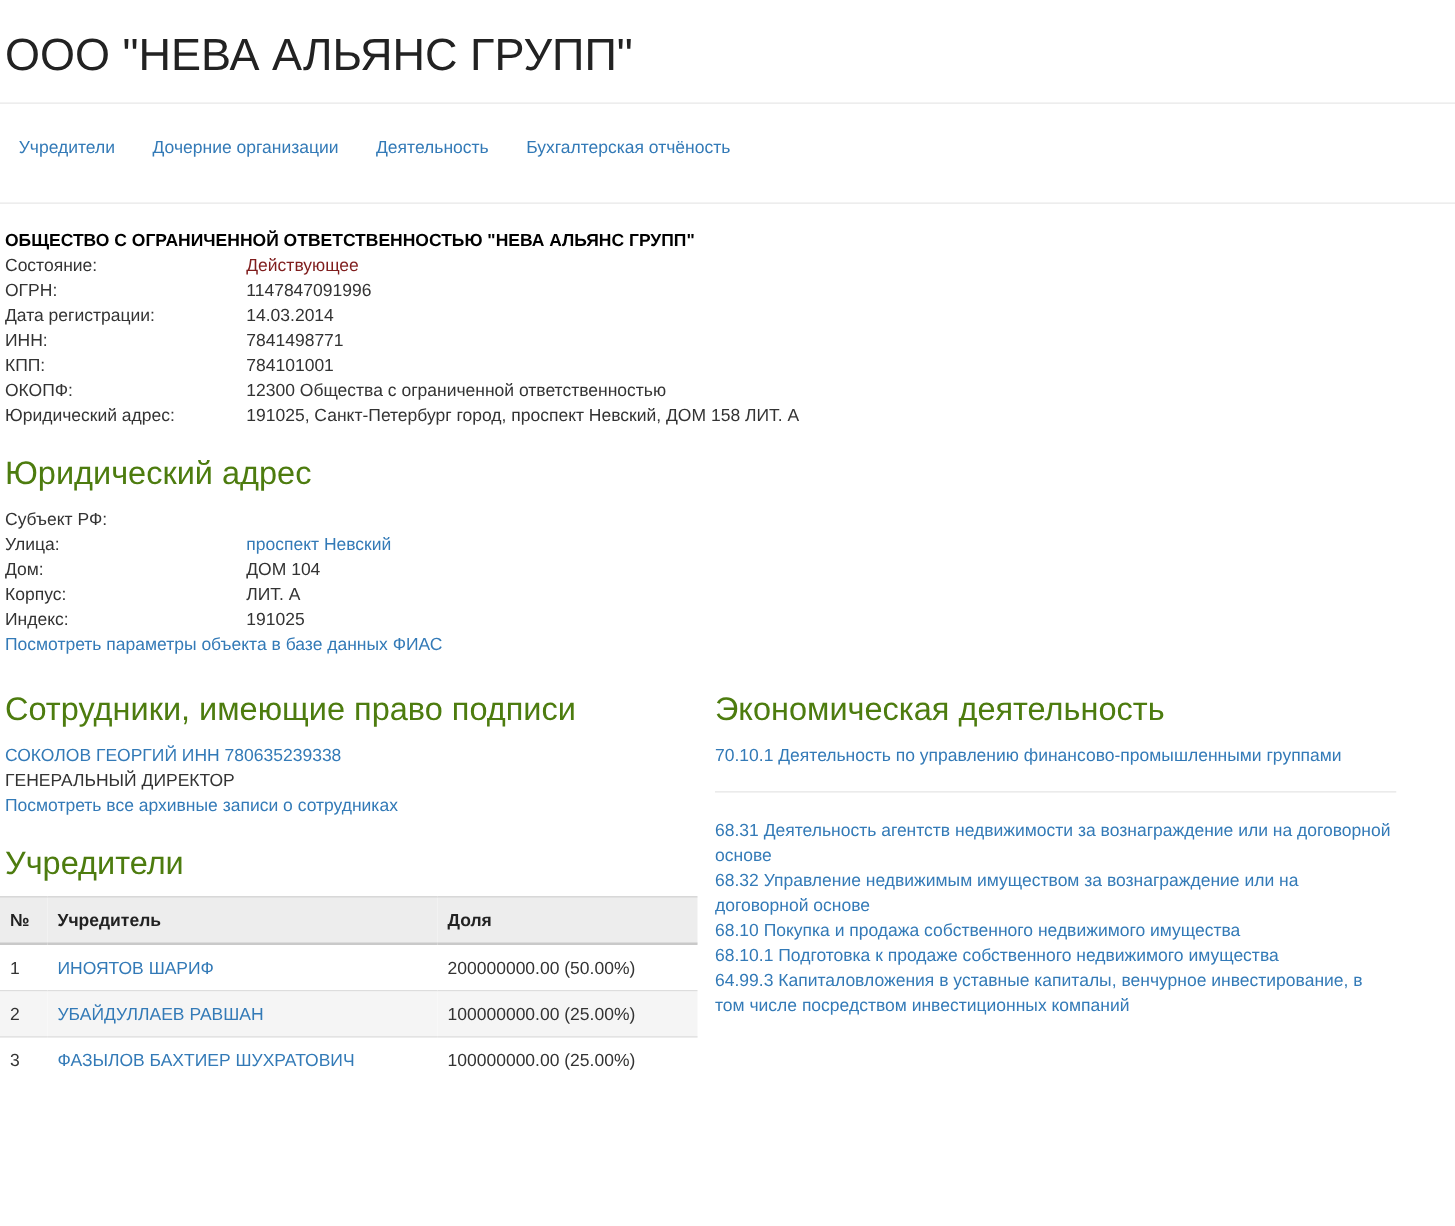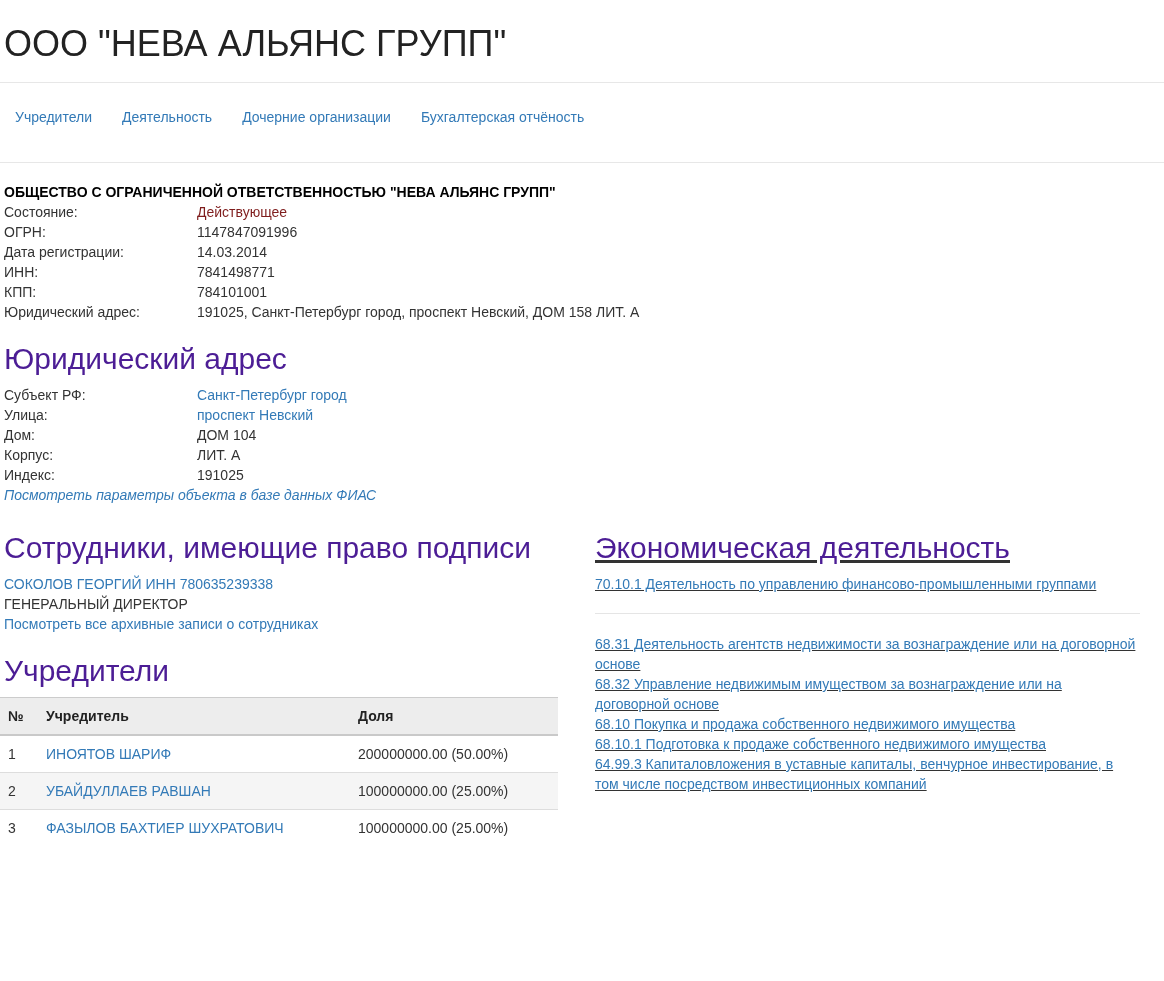--- a/index.html
+++ b/index.html
@@ -10,41 +10,41 @@
     font-size: 14px; line-height: 20px; color: #333;
     overflow: hidden;
   }
   .container { padding: 0 0 40px 4px; }
   a { color: #337ab7; text-decoration: none; cursor: pointer; }
   h1 {
     font-size: 36px; font-weight: normal; line-height: 40px;
     color: #222; margin: 24px 0 18px 0;
   }
   h2 {
-    font-size: 30px; font-weight: normal; line-height: 33px;
-    color: #4c1d95; margin: 20px 0 10px 0;
+    font-size: 26px; font-weight: normal; line-height: 33px;
+    color: #4d7c0f; margin: 20px 0 10px 0;
   }
   hr.rule { border: none; border-top: 1px solid #e7e7e7; margin: 0 0 0 -4px; width: 1164px; }
   
   .nav { margin: 14px 0 0 -4px; display: flex; }
   .nav a { display: block; padding: 10px 15px; }
   .nav-wrap { margin-bottom: 25px; }
   
   .section-top { margin-top: 19px; }
   .company-name { font-weight: bold; color: #000000; }
   .frow { display: flex; }
   .flabel { width: 193px; flex: 0 0 193px; }
   .fvalue { width: 522px; }
   .status-green { color: #7f1d1d; }
   .fields-block { margin-bottom: 14px; }
-  .fias { margin-top: 0; font-style: italic; }
+  .fias { margin-top: 0; }
   
   .columns { display: flex; margin-top: 6px; }
   .col-left { width: 554px; flex: 0 0 554px; }
-  .col-right { width: 545px; flex: 0 0 545px; margin-left: 37px; text-decoration: underline; }
+  .col-right { width: 545px; flex: 0 0 545px; margin-left: 14px; }
   .emp-line { display: block; }
   
   .capital { margin-bottom: 0; }
   table.founders {
     width: 558px; margin-left: -4px; margin-top: 2px;
     border-collapse: collapse; border-top: 1px solid #ccc;
   }
   table.founders th {
     text-align: left; font-weight: bold; color: #222;
     background: #ededed; padding: 8px;
@@ -64,22 +64,22 @@
 
 <div class="container">
 
   <h1>ООО "НЕВА АЛЬЯНС ГРУПП"</h1>
 
   <hr class="rule">
 
   <div class="nav-wrap">
     <div class="nav">
       <a>Учредители</a>
+      <a>Дочерние организации</a>
       <a>Деятельность</a>
-      <a>Дочерние организации</a>
       <a>Бухгалтерская отчёность</a>
     </div>
   </div>
 
   <hr class="rule">
 
   <div class="section-top fields-block">
     <div class="company-name">ОБЩЕСТВО С ОГРАНИЧЕННОЙ ОТВЕТСТВЕННОСТЬЮ "НЕВА АЛЬЯНС ГРУПП"</div>
 
     <div class="frow">
@@ -96,30 +96,33 @@
     </div>
     <div class="frow">
       <span class="flabel">ИНН:</span>
       <span class="fvalue">7841498771</span>
     </div>
     <div class="frow">
       <span class="flabel">КПП:</span>
       <span class="fvalue">784101001</span>
     </div>
     <div class="frow">
+      <span class="flabel">ОКОПФ:</span>
+      <span class="fvalue">12300 Общества с ограниченной ответственностью</span>
+    </div>
+    <div class="frow">
       <span class="flabel">Юридический адрес:</span>
       <span class="fvalue">191025, Санкт-Петербург город, проспект Невский, ДОМ 158 ЛИТ. А</span>
     </div>
   </div>
 
   <div>
     <h2>Юридический адрес</h2>
     <div class="frow">
       <span class="flabel">Субъект РФ:</span>
-      <span class="fvalue"><a>Санкт-Петербург город</a></span>
     </div>
     <div class="frow">
       <span class="flabel">Улица:</span>
       <span class="fvalue"><a>проспект Невский</a></span>
     </div>
     <div class="frow">
       <span class="flabel">Дом:</span>
       <span class="fvalue">ДОМ 104</span>
     </div>
     <div class="frow">

